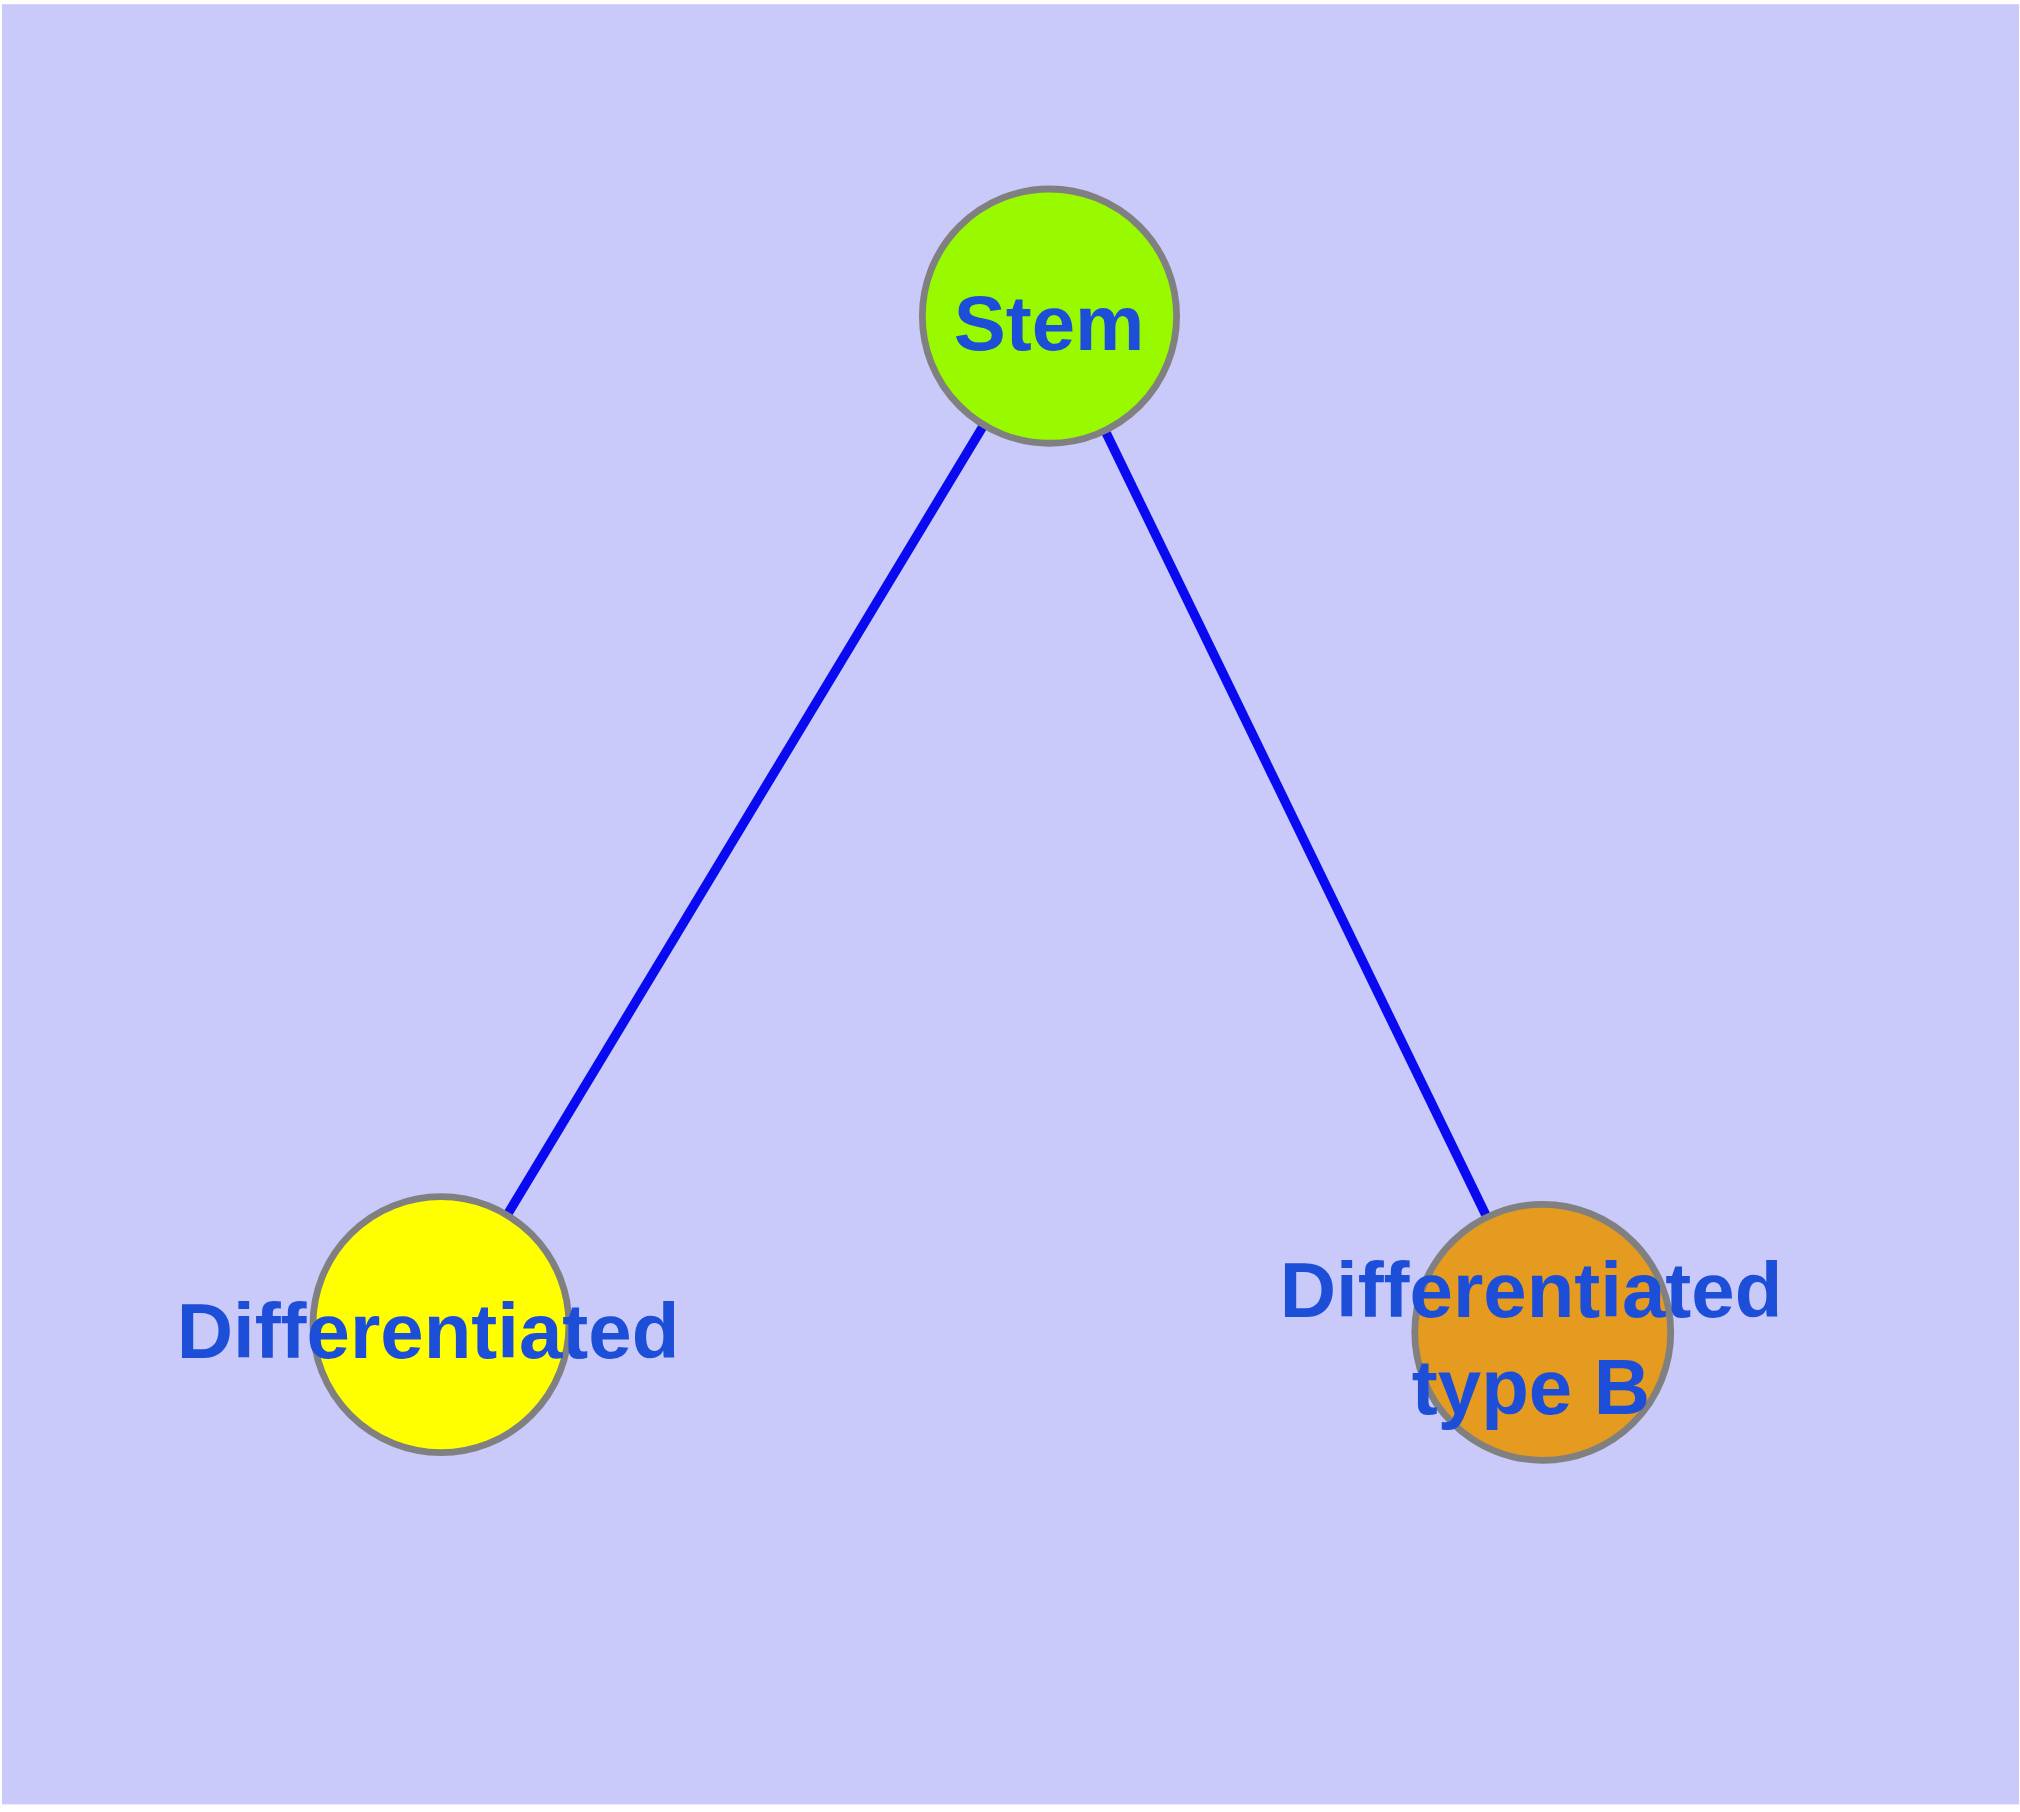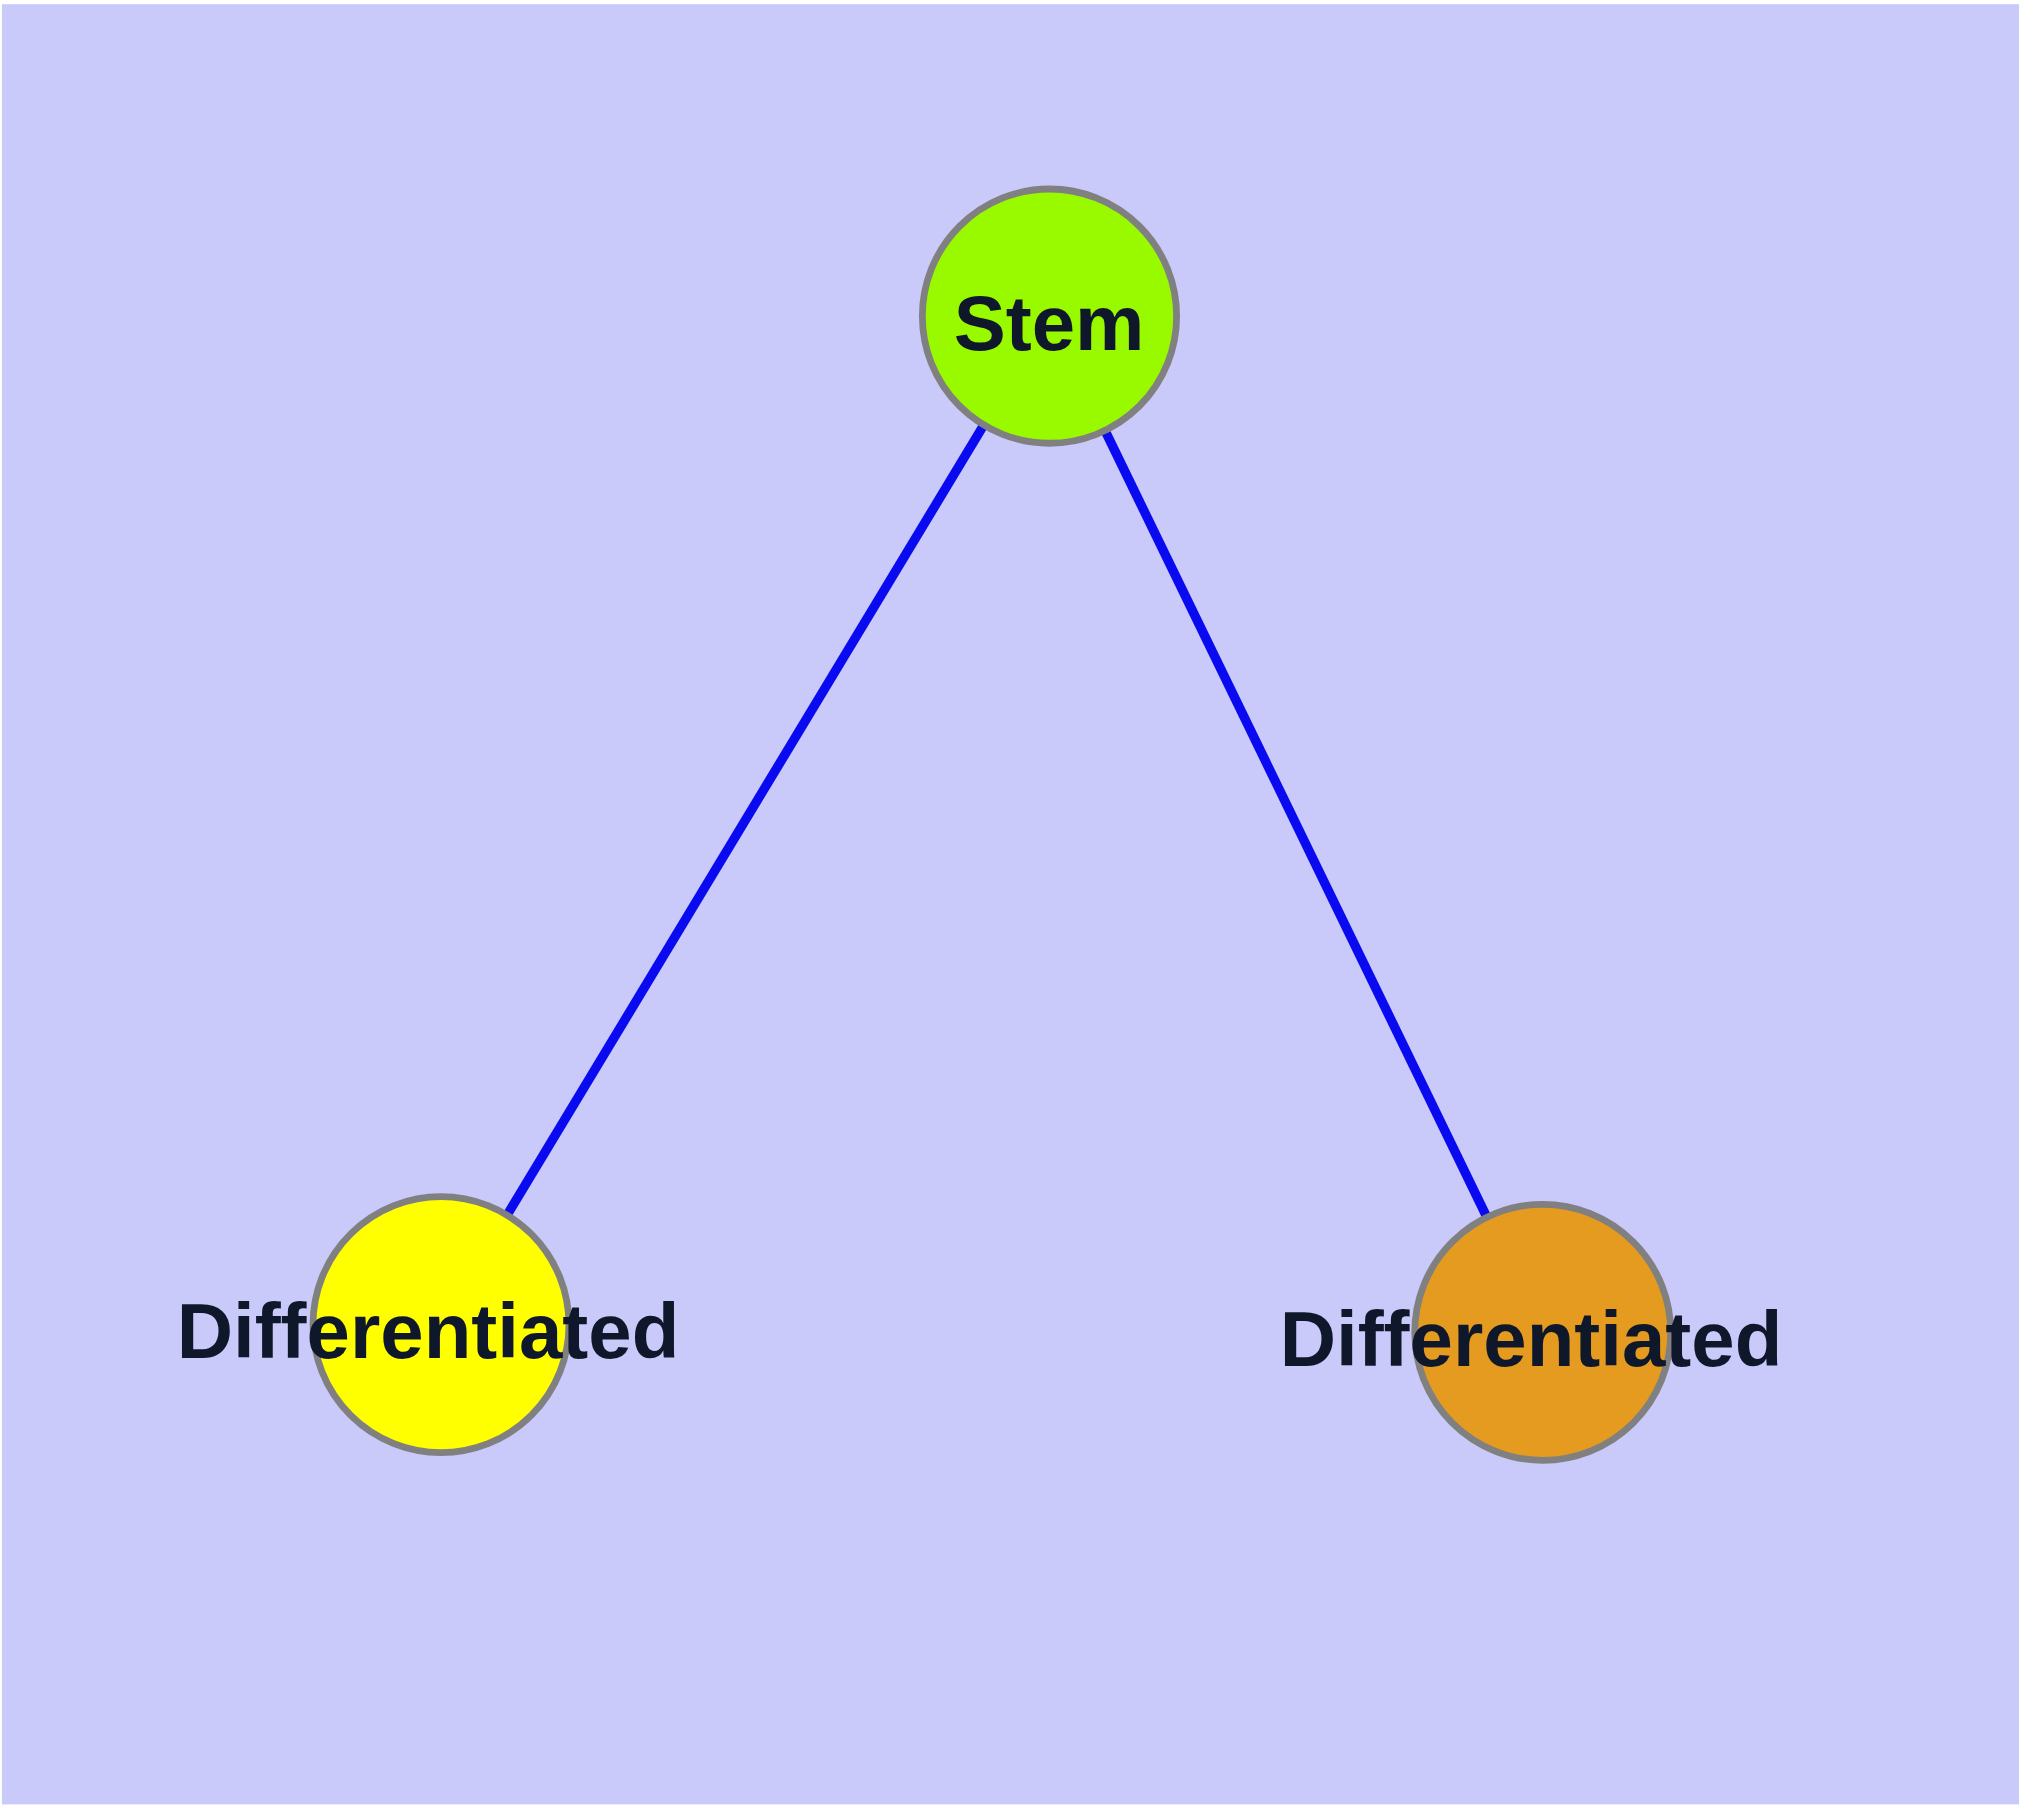--- a/index.html
+++ b/index.html
@@ -18,21 +18,21 @@
   #graph-svg {
     position: absolute;
     left: 0;
     top: 0;
     display: block;
   }
   .node-label {
     position: absolute;
     transform: translate(-50%, -50%);
     text-align: center;
-    color: #0f172a;
+    color: #1d4ed8;
     font-weight: bold;
     font-size: 78px;
     line-height: 97px;
     white-space: nowrap;
     pointer-events: none;
   }
 </style>
 </head>
 <body>
 
@@ -59,16 +59,17 @@
   <div class="node-label" style="left:1049px; top:323px;">
     <div>Stem</div>
   </div>
 
   <div class="node-label" style="left:428px; top:1331px;">
     <div>Differentiated</div>
   </div>
 
   <div class="node-label" style="left:1531px; top:1339px;">
     <div>Differentiated</div>
+    <div>type B</div>
   </div>
 
 </div>
 
 
 </body></html>

